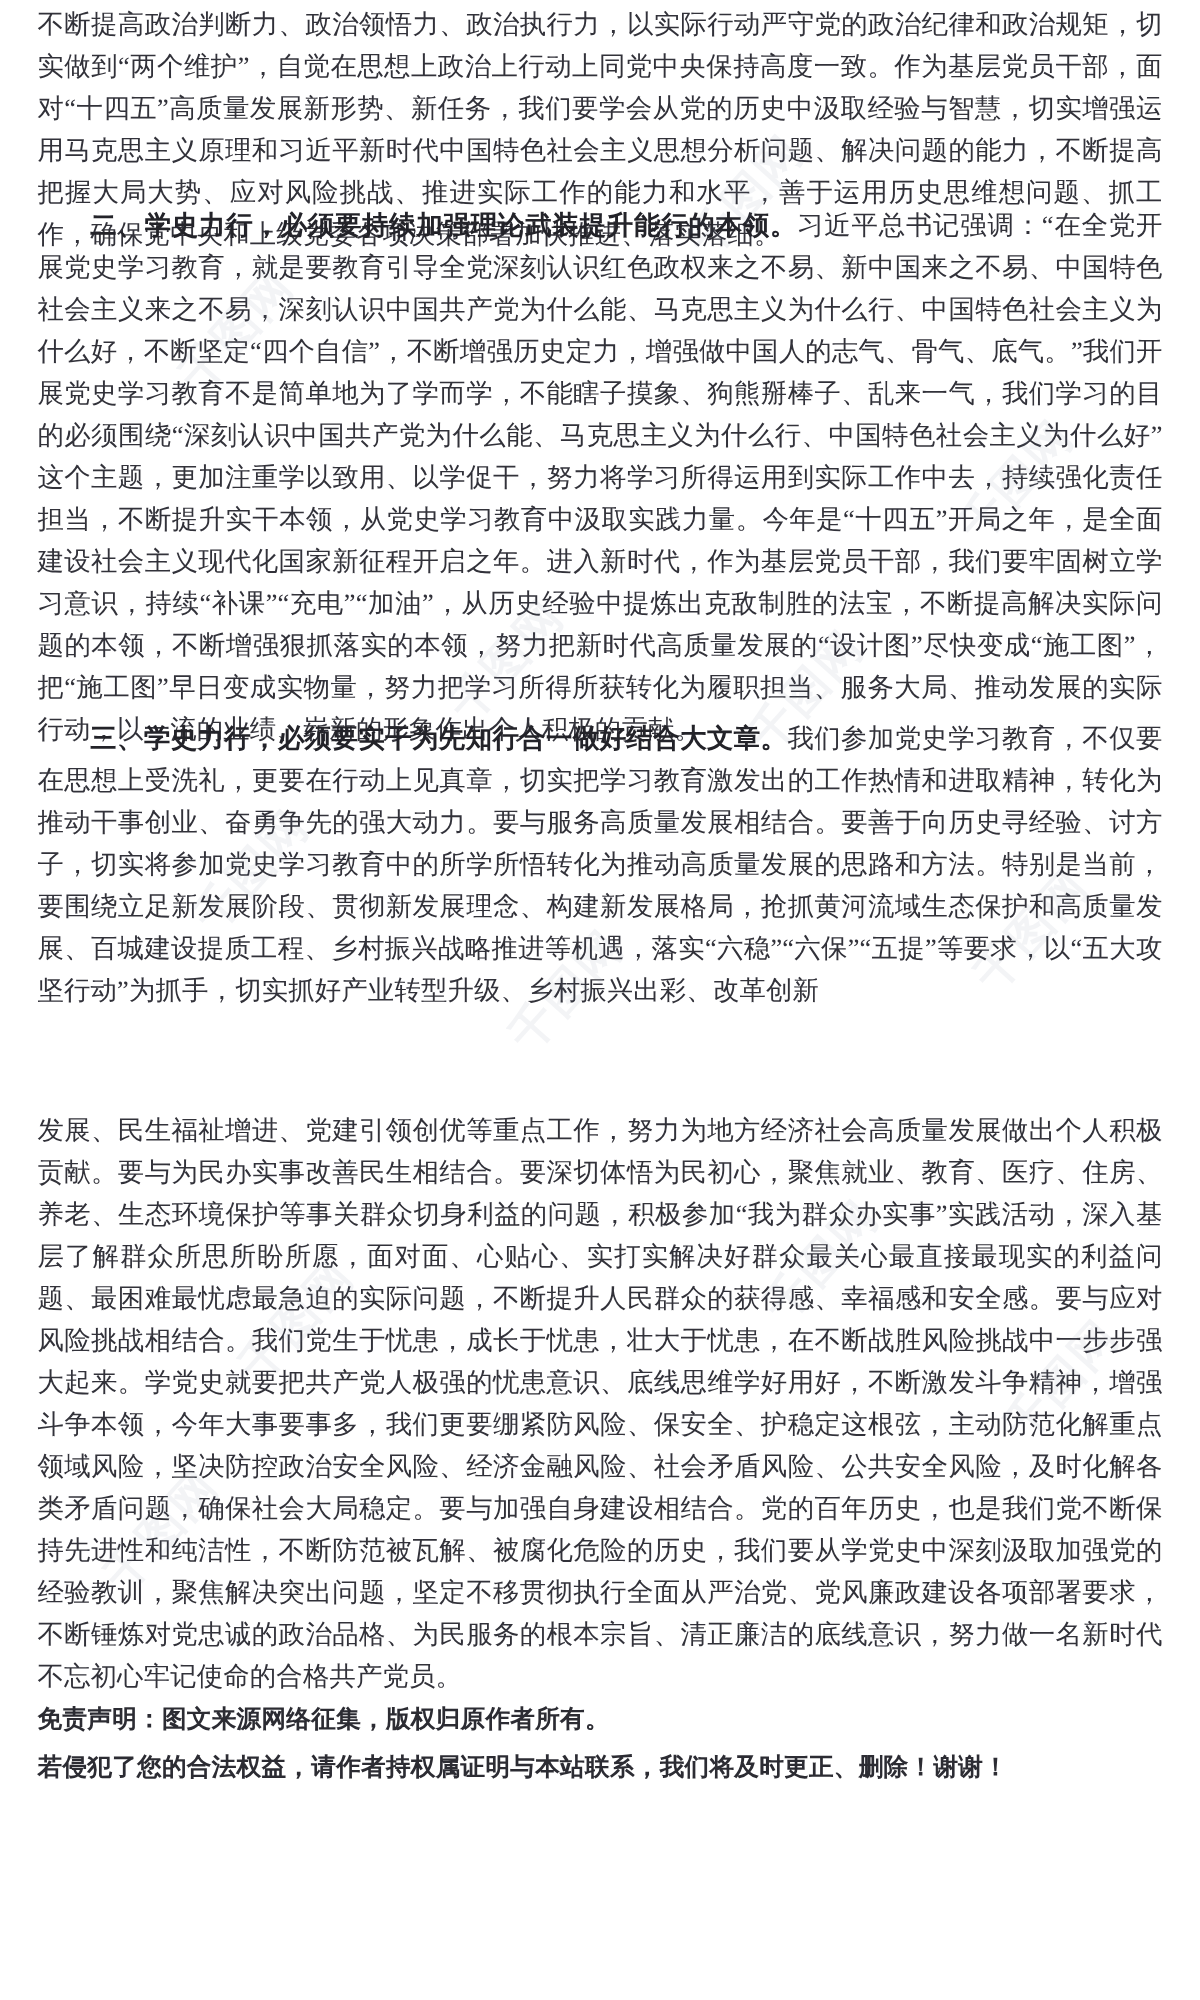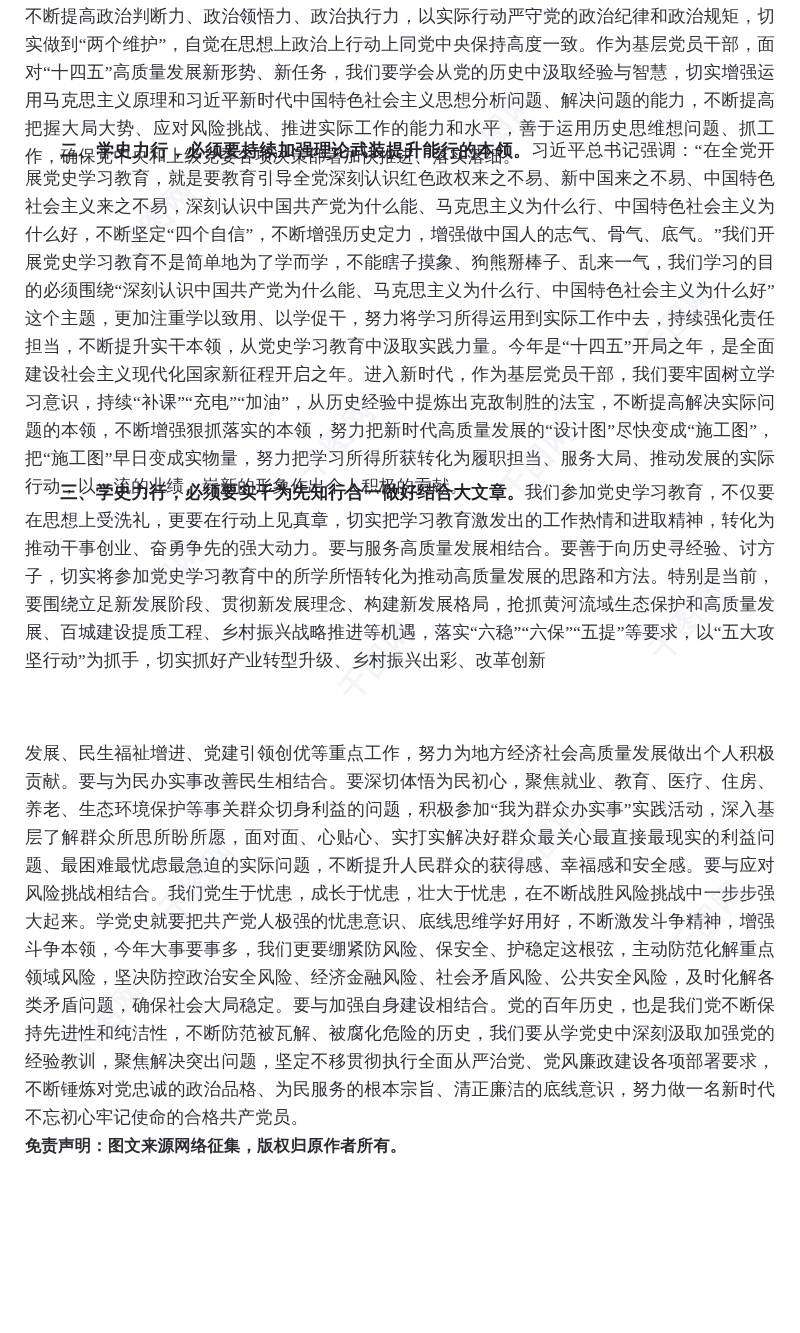--- a/index.html
+++ b/index.html
@@ -140,16 +140,17 @@
     <div class="block" id="blk-p3">
       <p class="para indent"><span class="lead">三、学史力行，必须要实干为先知行合一做好结合大文章。</span><span>我们参加党史学习教育，不仅要在思想上受洗礼，更要在行动上见真章，切实把学习教育激发出的工作热情和进取精神，转化为推动干事创业、奋勇争先的强大动力。要与服务高质量发展相结合。要善于向历史寻经验、讨方子，切实将参加党史学习教育中的所学所悟转化为推动高质量发展的思路和方法。特别是当前，要围绕立足新发展阶段、贯彻新发展理念、构建新发展格局，抢抓黄河流域生态保护和高质量发展、百城建设提质工程、乡村振兴战略推进等机遇，落实“六稳”“六保”“五提”等要求，以“五大攻坚行动”为抓手，切实抓好产业转型升级、乡村振兴出彩、改革创新</span></p>
     </div>
 
     <div class="block" id="blk-p4">
       <p class="para"><span>发展、民生福祉增进、党建引领创优等重点工作，努力为地方经济社会高质量发展做出个人积极贡献。要与为民办实事改善民生相结合。要深切体悟为民初心，聚焦就业、教育、医疗、住房、养老、生态环境保护等事关群众切身利益的问题，积极参加“我为群众办实事”实践活动，深入基层了解群众所思所盼所愿，面对面、心贴心、实打实解决好群众最关心最直接最现实的利益问题、最困难最忧虑最急迫的实际问题，不断提升人民群众的获得感、幸福感和安全感。要与应对风险挑战相结合。我们党生于忧患，成长于忧患，壮大于忧患，在不断战胜风险挑战中一步步强大起来。学党史就要把共产党人极强的忧患意识、底线思维学好用好，不断激发斗争精神，增强斗争本领，今年大事要事多，我们更要绷紧防风险、保安全、护稳定这根弦，主动防范化解重点领域风险，坚决防控政治安全风险、经济金融风险、社会矛盾风险、公共安全风险，及时化解各类矛盾问题，确保社会大局稳定。要与加强自身建设相结合。党的百年历史，也是我们党不断保持先进性和纯洁性，不断防范被瓦解、被腐化危险的历史，我们要从学党史中深刻汲取加强党的经验教训，聚焦解决突出问题，坚定不移贯彻执行全面从严治党、党风廉政建设各项部署要求，不断锤炼对党忠诚的政治品格、为民服务的根本宗旨、清正廉洁的底线意识，努力做一名新时代不忘初心牢记使命的合格共产党员。</span></p>
     </div>
 
     <div class="block" id="blk-disclaimer">
       <p class="disclaimer">免责声明：图文来源网络征集，版权归原作者所有。</p>
+      <p class="disclaimer">若侵犯了您的合法权益，请作者持权属证明与本站联系，我们将及时更正、删除！谢谢！</p>
     </div>
 
   </div>
 </div>
 
 </body></html>

